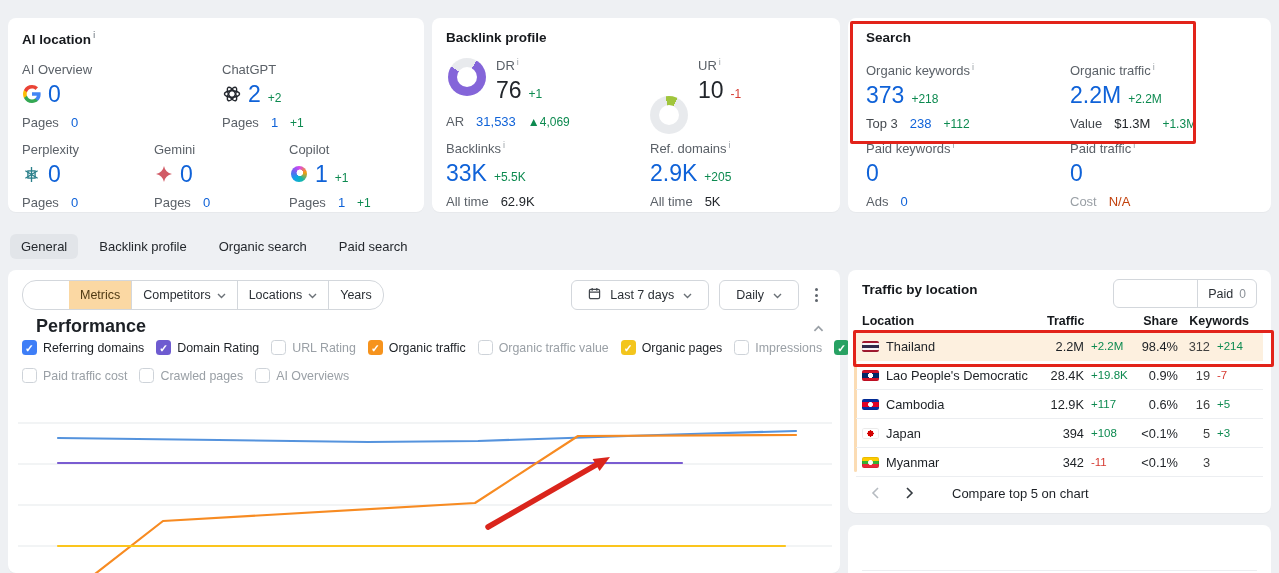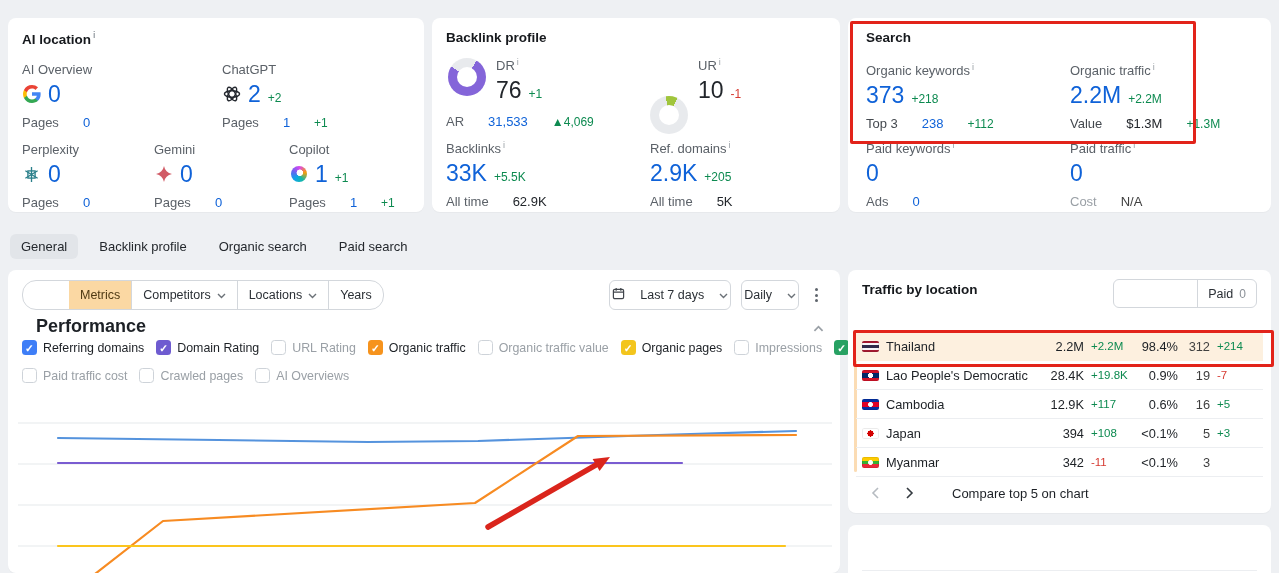--- a/index.html
+++ b/index.html
@@ -7,22 +7,22 @@
           font-family:"Liberation Sans",sans-serif;font-size:13px;color:#1d2126;}
   .card{position:absolute;background:#fff;border-radius:8px;box-shadow:0 1px 1px rgba(0,0,0,.03);}
   .card-title{position:absolute;left:14px;top:12px;font-weight:700;font-size:13.5px;color:#16191d;}
   sup.info{color:#9aa0a6;font-size:9px;margin-left:2px;cursor:pointer;}
   .lbl{color:#5b6168;font-size:13px;white-space:nowrap;}
   .vrow{display:flex;align-items:baseline;gap:7px;margin-top:5px;}
   .big{font-size:23px;color:#0f62d8;line-height:1.05;}
   .big.dark{color:#22262b;}
   .chg{font-size:12px;color:#0d8a50;white-space:nowrap;}
   .chg.neg{color:#d63b32;}
-  .sub{display:flex;gap:24px;align-items:baseline;margin-top:9px;font-size:13px;color:#44494f;white-space:nowrap;}
-  .sub .v-blue{color:#0f62d8;} .sub .v-dark{color:#22262b;} .sub .v-muted{color:#404040;}
+  .sub{display:flex;gap:12px;align-items:baseline;margin-top:9px;font-size:13px;color:#44494f;white-space:nowrap;}
+  .sub .v-blue{color:#0f62d8;} .sub .v-dark{color:#22262b;} .sub .v-muted{color:#c2410c;}
   .sub.muted{color:#9aa0a6;}
   .abs{position:absolute;}
 
   
   .ai-icon{width:19px;height:19px;display:inline-flex;align-items:center;justify-content:center;align-self:center;}
   .copilot-circle{width:16px;height:16px;border-radius:50%;
     background:radial-gradient(circle at 55% 42%, #fff 0 3px, rgba(255,255,255,0) 3.5px),
                conic-gradient(from 220deg,#0ea5e9,#6366f1,#d946ef,#f59e0b,#14b8a6,#0ea5e9);}
 
   
@@ -34,21 +34,21 @@
   .tab{padding:5px 11px;border-radius:6px;cursor:pointer;color:#24282d;white-space:nowrap;}
   .tab.active{background:#e2e5e9;}
 
   
   #panel-left{left:8px;top:270px;width:832px;height:303px;border-radius:8px;}
   .seg{position:absolute;left:14px;top:10px;display:inline-flex;border:1px solid #d3d7dc;border-radius:14px;overflow:hidden;height:28px;background:#fff;padding-left:46px;}
   .seg .seg-btn{display:flex;align-items:center;gap:6px;padding:0 11px;font-size:12.5px;color:#2a2f35;border-left:1px solid #d3d7dc;cursor:pointer;white-space:nowrap;}
   .seg .seg-btn:first-child{border-left:none;}
   .seg .seg-btn.active{background:#fbd8a3;color:#4f3a14;}
   .toolbar-right{position:absolute;right:16px;top:10px;display:flex;gap:10px;align-items:center;}
-  .btn{display:inline-flex;align-items:center;gap:15px;height:28px;padding:0 2px;border:1px solid #d3d7dc;border-radius:6px;background:#fff;font-size:12.5px;color:#2a2f35;cursor:pointer;white-space:nowrap;}
+  .btn{display:inline-flex;align-items:center;gap:9px;height:28px;padding:0 16px;border:1px solid #d3d7dc;border-radius:6px;background:#fff;font-size:12.5px;color:#2a2f35;cursor:pointer;white-space:nowrap;}
   .kebab{display:flex;flex-direction:column;gap:2.5px;padding:6px;cursor:pointer;}
   .kebab i{width:3px;height:3px;border-radius:50%;background:#5f656c;}
   .chev{display:inline-block;}
   #perf-title{position:absolute;left:28px;top:46px;font-weight:700;font-size:18px;}
   #collapse{position:absolute;right:16px;top:50px;cursor:pointer;}
   .metric-row{position:absolute;left:14px;display:flex;gap:12px;align-items:center;white-space:nowrap;}
   .metric{display:inline-flex;align-items:center;gap:6px;cursor:pointer;font-size:12.4px;color:#1d2126;}
   .metric.muted{color:#9aa0a6;}
   .cb{width:15px;height:15px;border-radius:3.5px;border:1px solid #ced3d9;background:#fff;display:inline-flex;align-items:center;justify-content:center;box-sizing:border-box;}
   .cb.on{border:none;color:#fff;font-size:10.5px;font-weight:700;}
@@ -428,20 +428,26 @@
       <div class="tg active">
           <span>Organic</span>
           <span class="cnt">51</span>
         </div>
       <div class="tg">
           <span>Paid</span>
           <span class="cnt">0</span>
         </div>
     </div>
 
+    <div class="loc-header">
+      <span class="h-loc">Location</span>
+      <span class="h-traffic">Traffic</span>
+      <span class="h-share">Share</span>
+      <span class="h-kw">Keywords</span>
+    </div>
 
     <div class="loc-strip"></div>
 
     <div id="loc-rows">
       <div class="loc-row hl">
         <span class="flag flag-thailand"></span>
         <span class="loc-name">Thailand</span>
         <span class="tval">2.2M</span>
         <span class="tchg chg">+2.2M</span>
         <span class="sval">98.4%</span>

